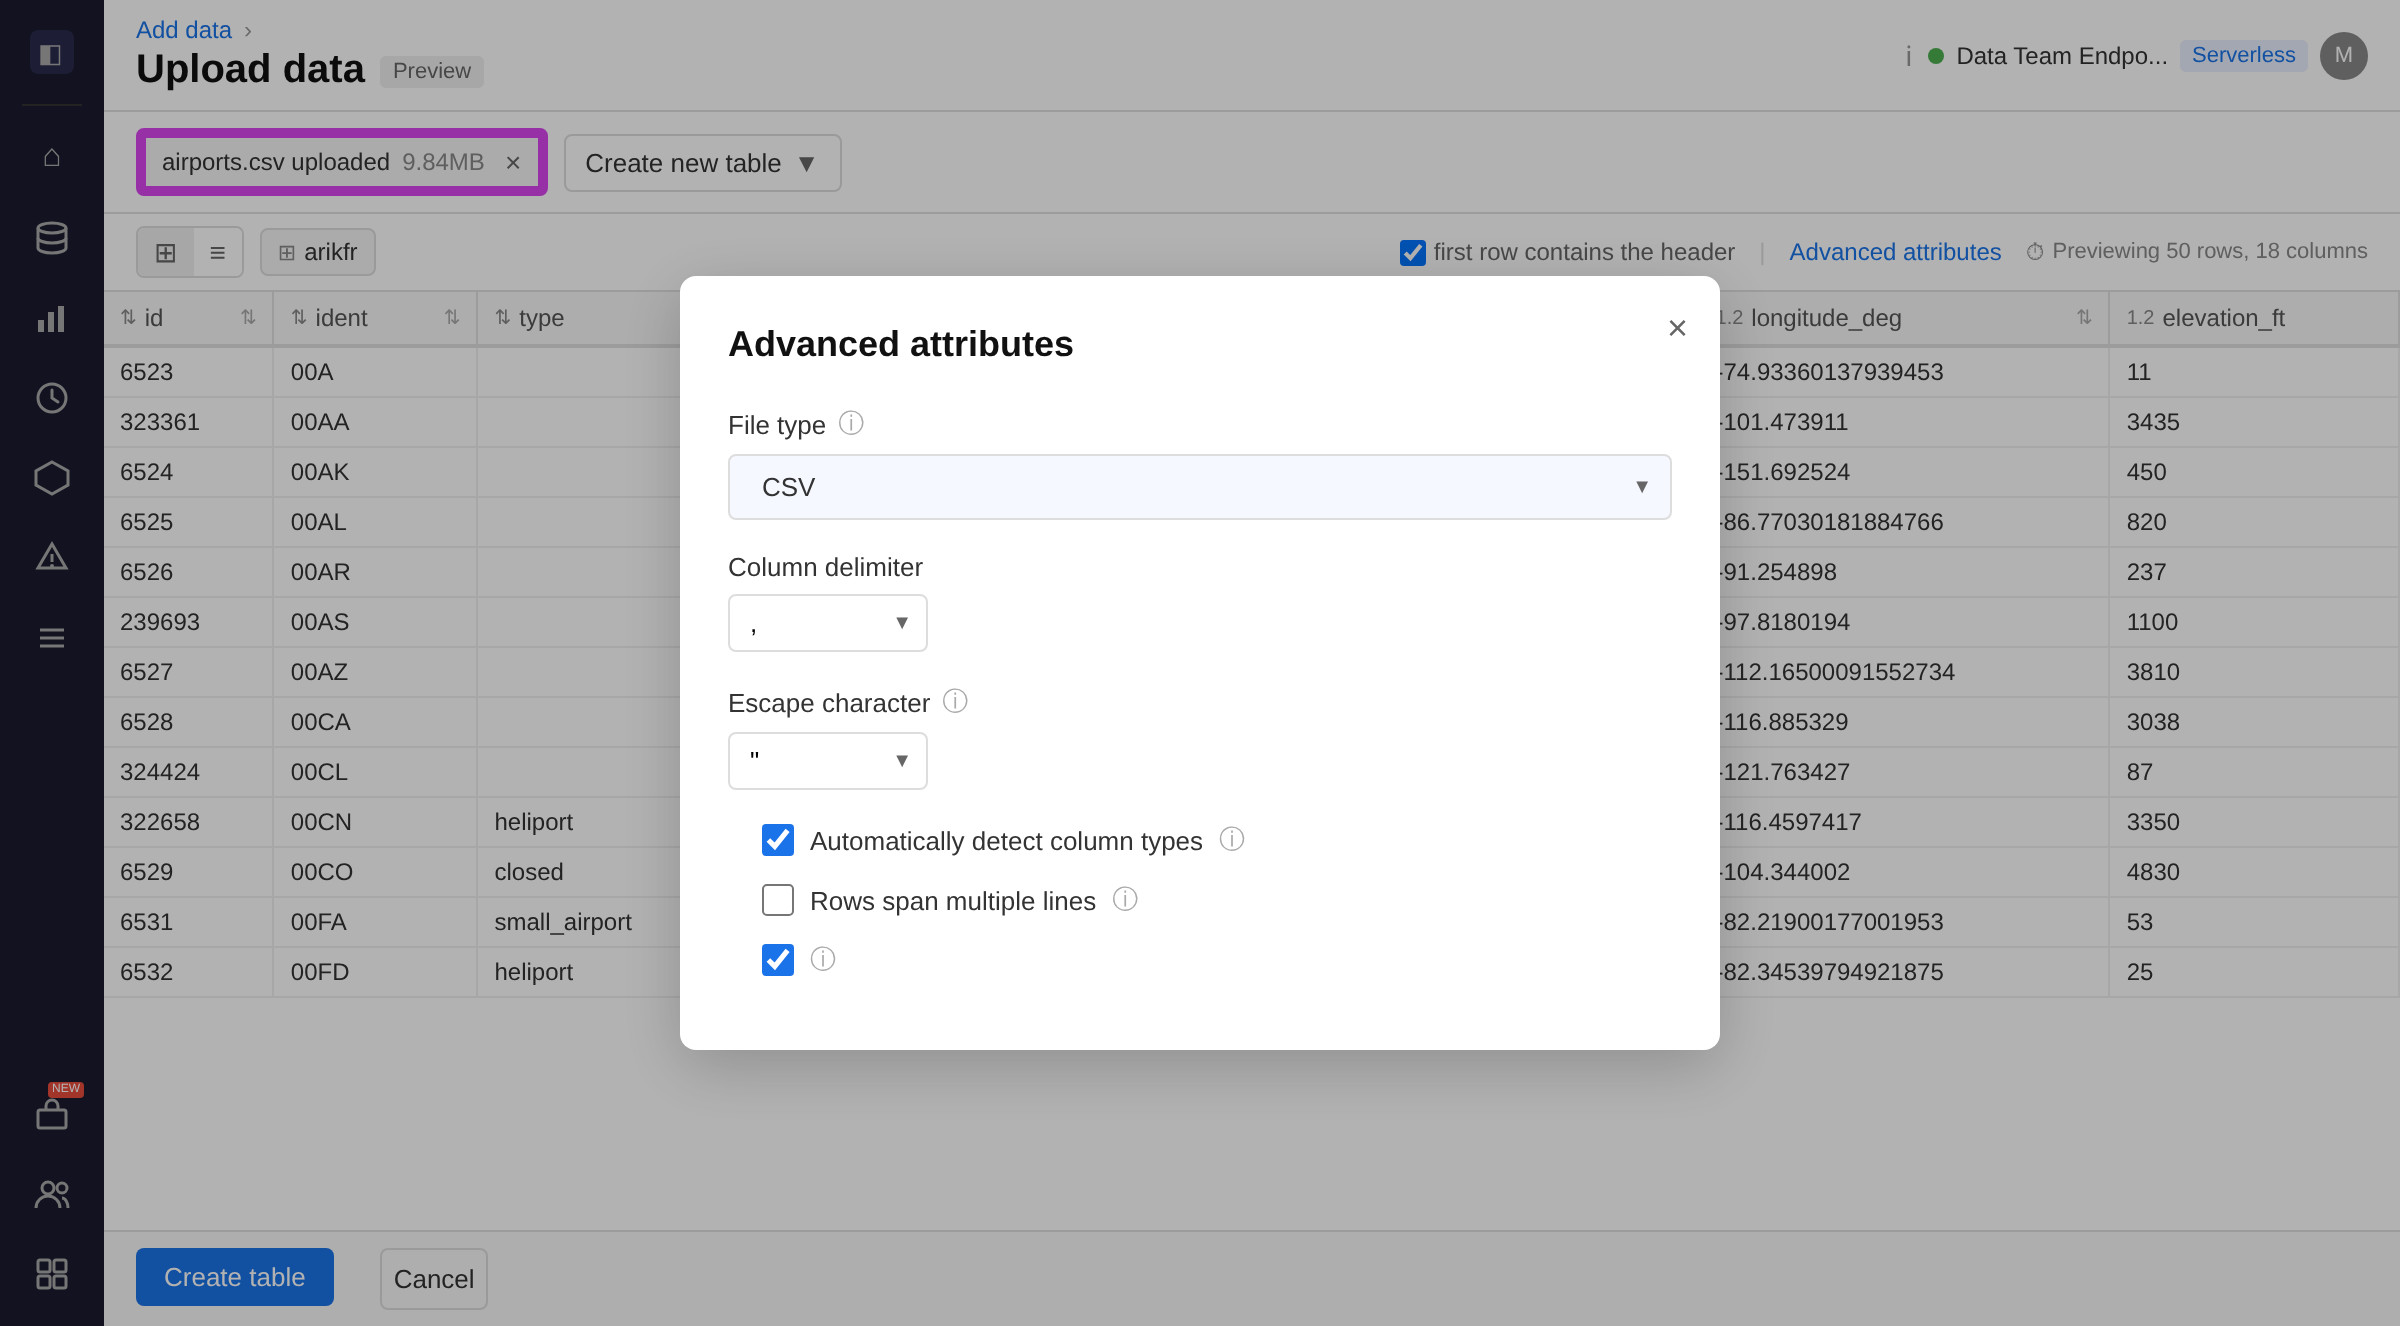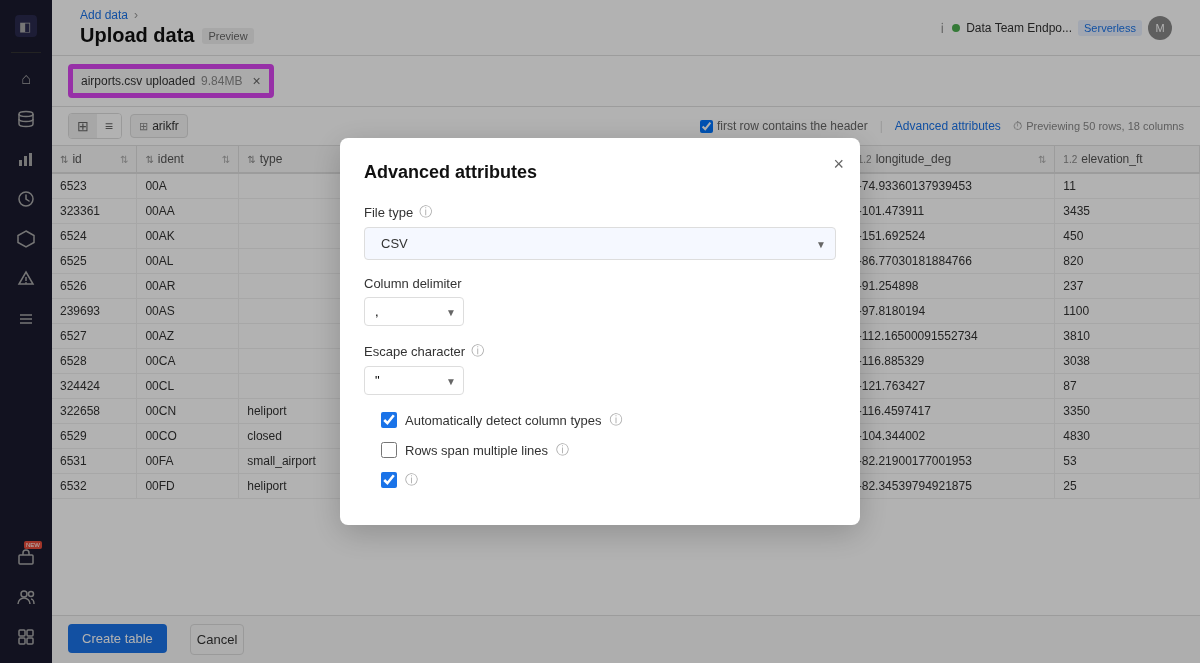--- a/index.html
+++ b/index.html
@@ -10,21 +10,21 @@
     
     .sidebar { width: 52px; background: #1a1a2e; display: flex; flex-direction: column; align-items: center; padding: 8px 0; gap: 4px; flex-shrink: 0; }
     .sidebar-icon { width: 36px; height: 36px; display: flex; align-items: center; justify-content: center; border-radius: 6px; color: #aaa; cursor: pointer; font-size: 16px; position: relative; }
     .sidebar-icon.new-badge::after { content: 'NEW'; position: absolute; top: 2px; right: 2px; background: #e74c3c; color: #fff; font-size: 6px; padding: 1px 2px; border-radius: 2px; }
     .sidebar-divider { width: 30px; height: 1px; background: #333; margin: 4px 0; }
 
     
     .main-content { flex: 1; display: flex; flex-direction: column; background: #fff; overflow: hidden; }
 
     
-    .top-header { display: flex; align-items: center; justify-content: space-between; padding: 8px 28px; border-bottom: 1px solid #e0e0e0; background: #fff; min-height: 48px; }
+    .top-header { display: flex; align-items: center; justify-content: space-between; padding: 8px 16px; border-bottom: 1px solid #e0e0e0; background: #fff; min-height: 48px; }
     .header-left { display: flex; flex-direction: column; }
     .breadcrumb { display: flex; align-items: center; gap: 6px; font-size: 12px; color: #666; margin-bottom: 2px; }
     .breadcrumb-link { color: #1a73e8; cursor: pointer; }
     .breadcrumb-sep { color: #999; }
     .page-title-row { display: flex; align-items: center; gap: 8px; }
     .page-title { font-size: 20px; font-weight: 600; color: #111; }
     .preview-badge { font-size: 11px; color: #666; background: #f0f0f0; padding: 2px 6px; border-radius: 3px; }
     .header-right { display: flex; align-items: center; gap: 8px; }
     .endpoint-info { display: flex; align-items: center; gap: 6px; font-size: 12px; color: #555; }
     .endpoint-dot { width: 8px; height: 8px; background: #4caf50; border-radius: 50%; }
@@ -187,20 +187,24 @@
         </div>
       </div>
     </div>
 
     <div class="toolbar">
       <div class="file-chip">
         <span class="file-name">airports.csv uploaded</span>
         <span class="file-size">9.84MB</span>
         <span class="file-close">×</span>
       </div>
+      <div class="create-table-dropdown">
+        <span>Create new table</span>
+        <span class="dropdown-arrow">▼</span>
+      </div>
     </div>
 
     <div class="options-bar">
       <div class="options-left">
         <div class="view-toggle">
           <button class="view-btn active">⊞</button>
           <button class="view-btn">≡</button>
         </div>
         <div class="schema-tag">
           <span style="color:#888;font-size:11px;">⊞</span>

